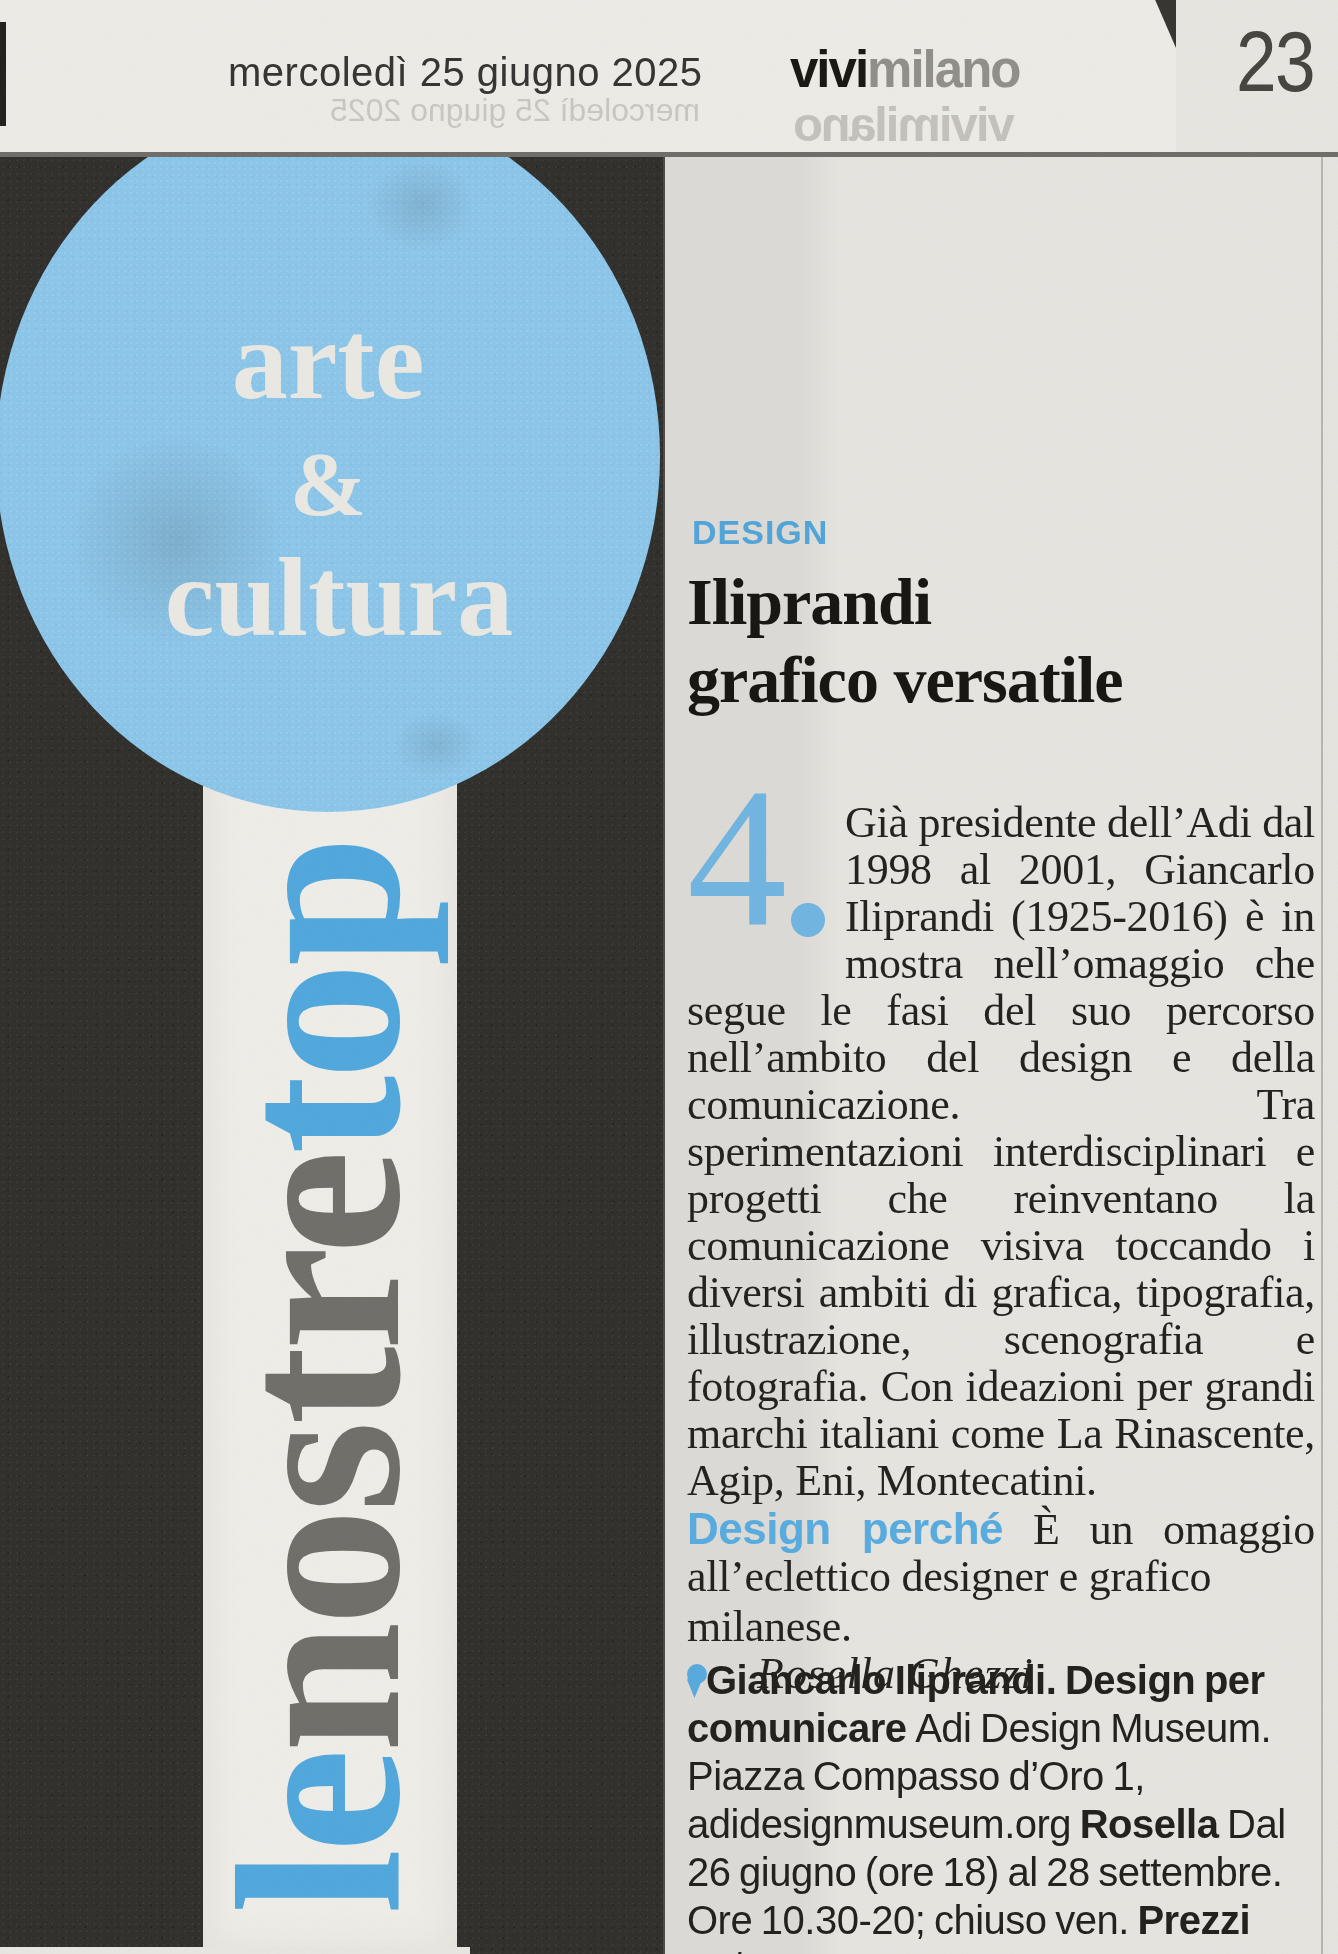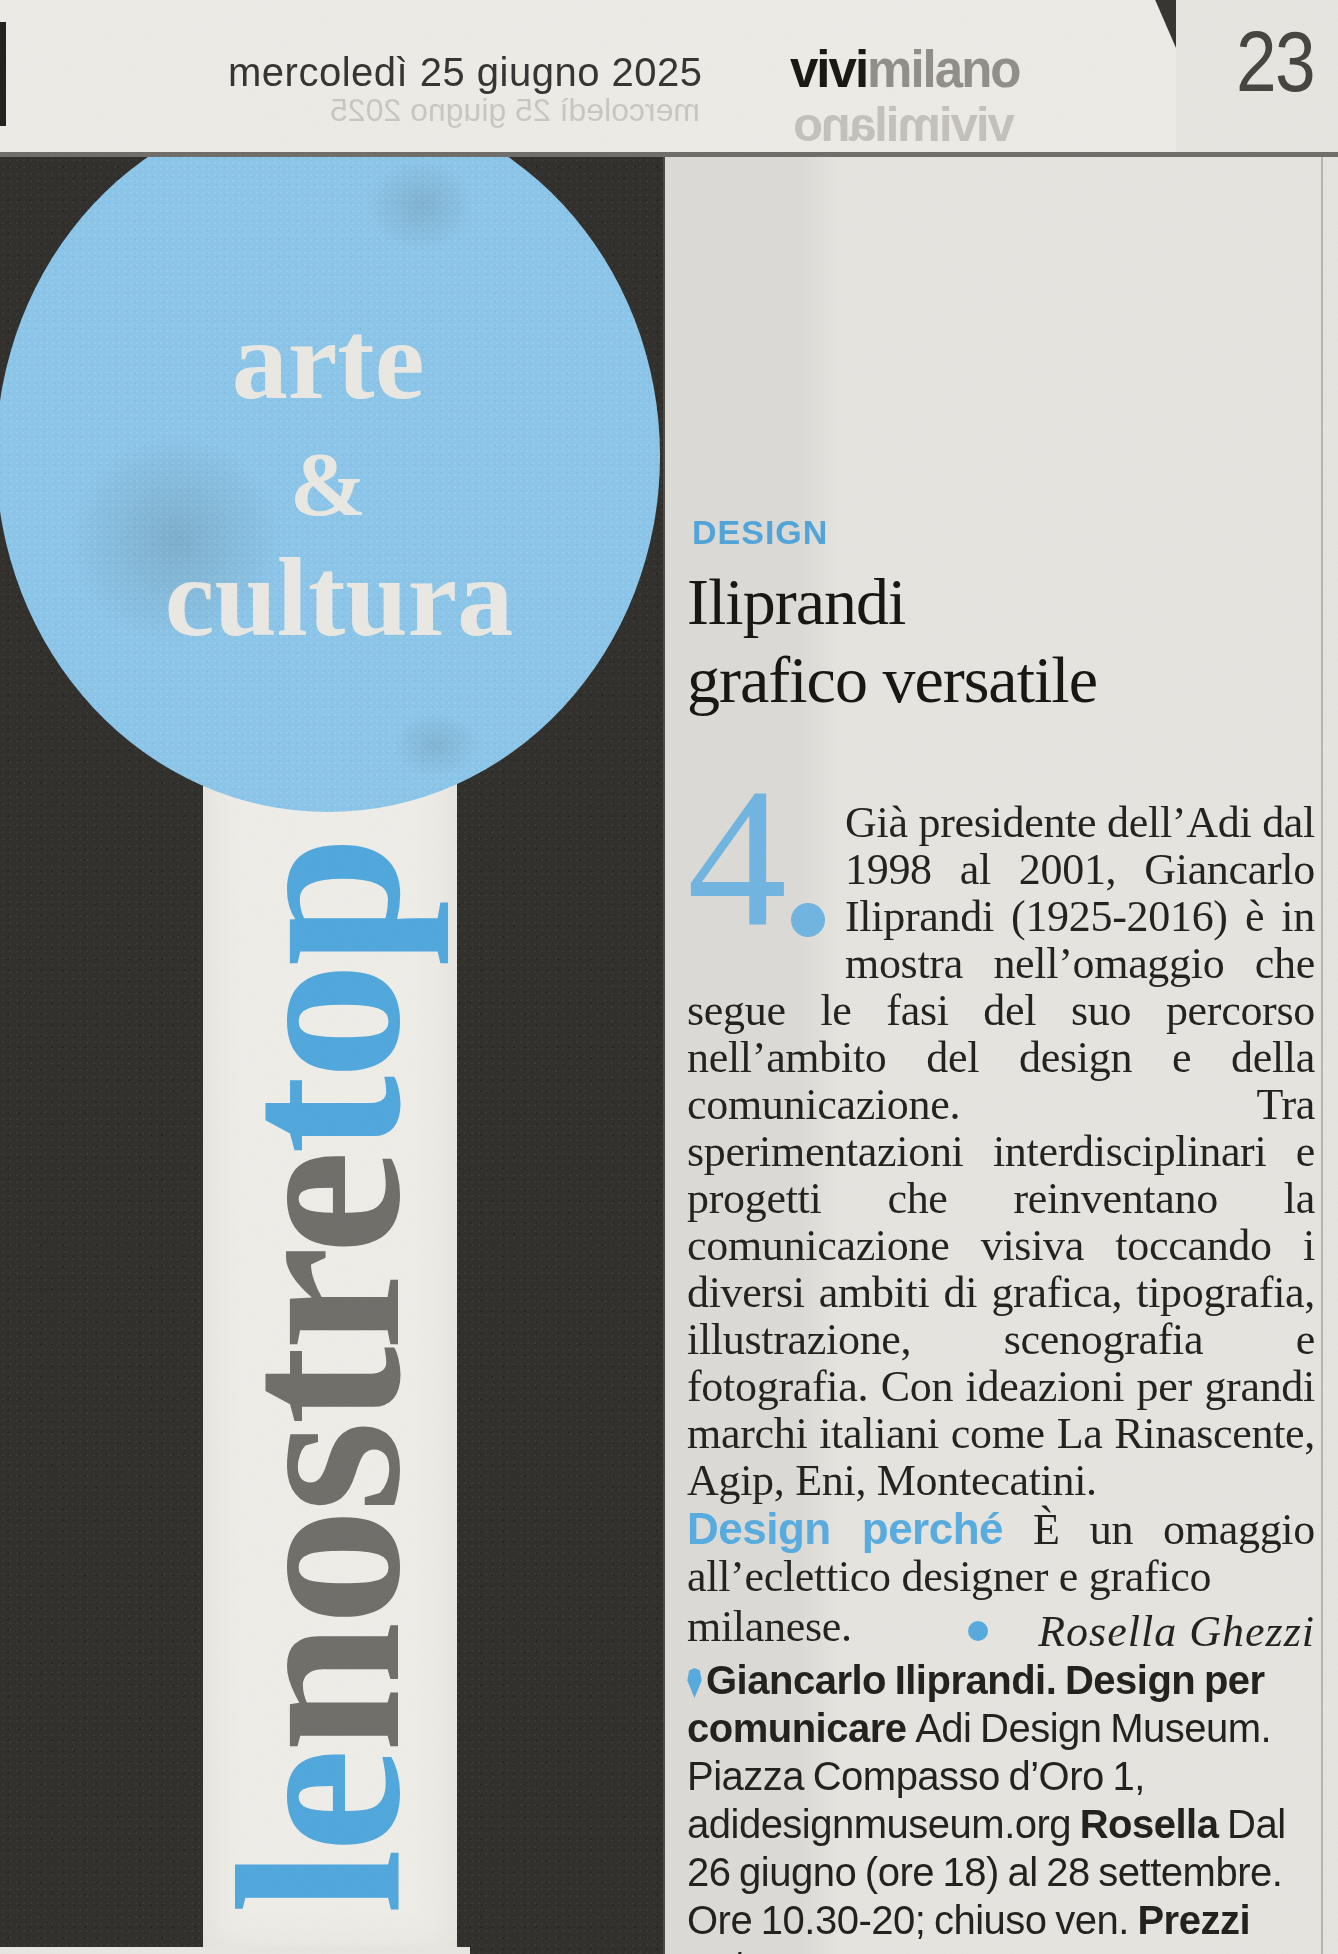--- a/index.html
+++ b/index.html
@@ -66,34 +66,34 @@
 
   
   .article{position:absolute;left:663px;top:157px;width:675px;height:1797px;background:#e6e4df;z-index:5;
     border-left:2px solid #4a4845;}
   .article::before{content:"";position:absolute;inset:0;
     background:linear-gradient(90deg,rgba(0,0,0,.045) 0 135px,rgba(0,0,0,0) 175px);pointer-events:none;}
   .col-line{position:absolute;left:656px;top:0;width:2px;height:1797px;background:#b8b5af;}
 
   .kicker{position:absolute;left:27px;top:356px;font-family:"Liberation Sans",sans-serif;
     font-weight:700;font-size:34px;color:#4fa4d9;letter-spacing:1px;}
-  .headline{position:absolute;left:22px;top:406px;font-weight:400;font-size:66px;line-height:78px;
+  .headline{position:absolute;left:22px;top:406px;font-weight:700;font-size:66px;line-height:78px;
     color:#151310;letter-spacing:-1px;}
 
   .body{position:absolute;left:22px;top:642px;width:628px;font-size:44px;line-height:47px;
     color:#201f1c;text-align:justify;letter-spacing:-.3px;}
   .p1{height:706px;overflow:visible;}
   .dropcap-box{float:left;width:146px;height:145px;position:relative;margin-right:12px;}
   .dropcap-num{position:absolute;left:0;top:-26px;font-size:200px;line-height:170px;
     color:#6fb4e0;font-weight:400;}
   .dropcap-dot{position:absolute;left:104px;top:104px;width:34px;height:34px;border-radius:50%;
     background:#6fb4e0;}
   .p2{height:94px;overflow:visible;}
   .scelto{font-family:"Liberation Sans",sans-serif;font-weight:700;color:#56abdf;letter-spacing:-.5px;}
-  .byline-row{display:flex;justify-content:space-between;align-items:baseline;height:47px;margin-top:4px;}
+  .byline-row{display:flex;justify-content:space-between;align-items:baseline;height:47px;margin-top:4px;flex-direction:column;}
   .byline-right{display:flex;align-items:flex-start;gap:40px;}
   .byline-bullet{display:inline-block;width:20px;height:20px;border-radius:50%;background:#56a9dd;
     margin-right:10px;align-self:center;}
   .byline-name{font-style:italic;font-size:44px;color:#201f1c;letter-spacing:1px;}
   .milanese{font-size:44px;}
 
   .info{margin-top:6px;font-family:"Liberation Sans",sans-serif;font-size:40px;line-height:48px;
     color:#1f1e1b;letter-spacing:-.5px;word-spacing:-2px;text-align:left;}
   .info .seg-bold{font-weight:700;}
   .drop-marker{display:inline-block;width:15px;height:30px;background:#56a9dd;margin-right:4px;

